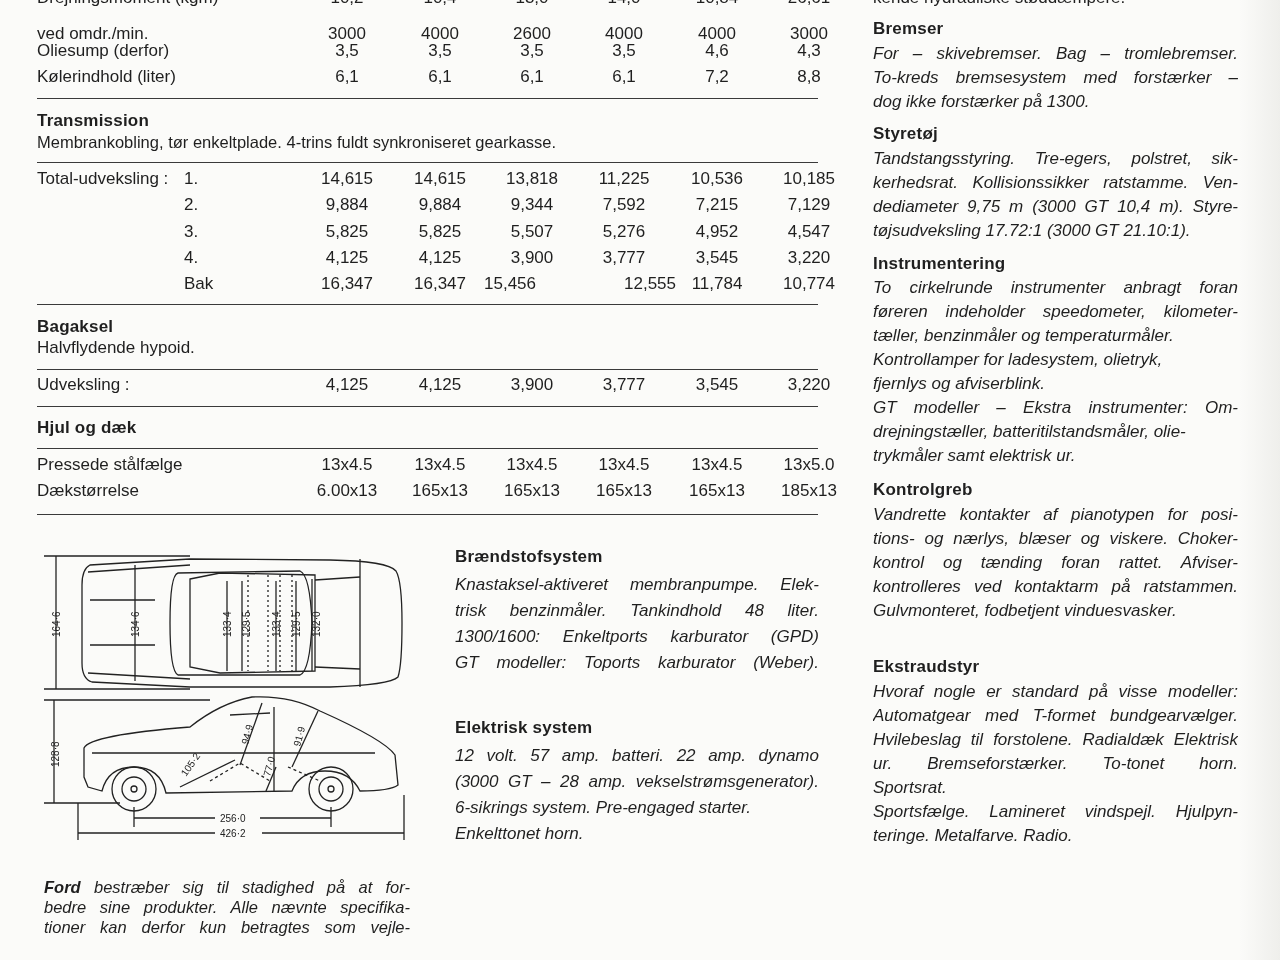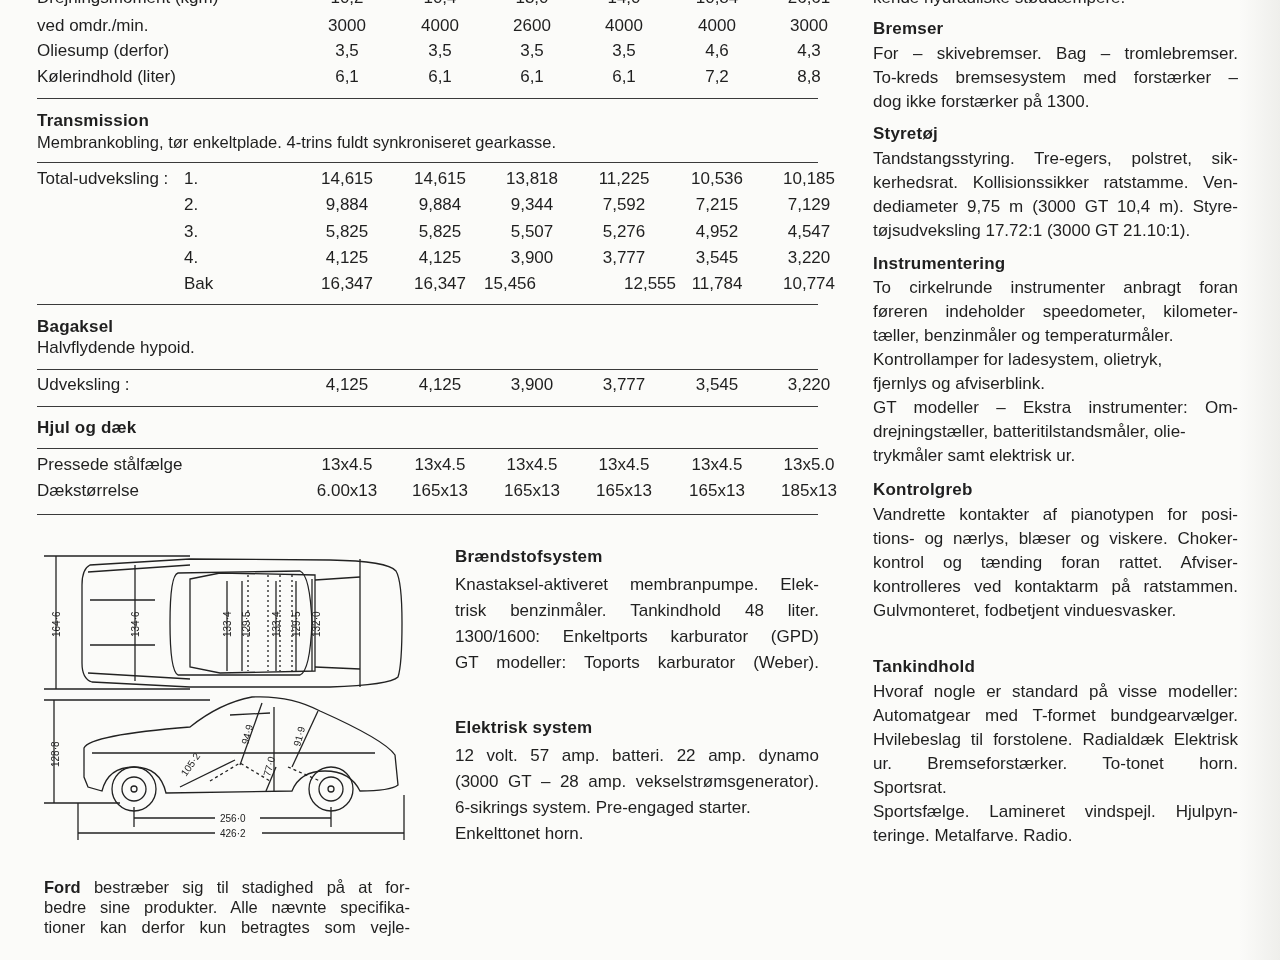--- a/index.html
+++ b/index.html
@@ -10,41 +10,41 @@
   }
   .abs { position: absolute; }
   .row { position: absolute; left: 37px; width: 780px; height: 26px; font-size: 17px; white-space: nowrap; }
   .row .lbl { position: absolute; left: 0; top: 0; }
   .row .sub { position: absolute; left: 150px; top: 0; }
   .row .v { position: absolute; top: 0; width: 90px; text-align: center; }
   .rule { position: absolute; left: 37px; width: 781px; height: 0; border-top: 1.6px solid #3a3a3a; }
   .h { position: absolute; font-weight: bold; font-size: 17px; letter-spacing: 0.2px; }
   .p { position: absolute; font-size: 17px; line-height: 24px; white-space: nowrap; }
   .col-r { left: 873px; width: 365px; }
-  .line { display: block; height: 24px; overflow: hidden; }
+  .line { display: block; height: 24px; overflow: hidden; font-style: italic; }
   .line.j { text-align: justify; text-align-last: justify; }
   .edge { position: absolute; right: 0; top: 0; width: 40px; height: 960px;
           background: linear-gradient(to right, rgba(255,255,255,0), rgba(230,230,226,0.6)); }
   .diagram text { font-family: "Liberation Sans", sans-serif; fill: #222; }
 </style>
 </head>
 <body>
 
 <div>
 
   <div class="row" style="top:-12px">
     <span class="lbl">Drejningsmoment (kgm)</span>
     <span class="v" style="left:265px">10,2</span>
     <span class="v" style="left:358px">10,4</span>
     <span class="v" style="left:450px">13,0</span>
     <span class="v" style="left:542px">14,0</span>
     <span class="v" style="left:635px">10,84</span>
     <span class="v" style="left:727px">26,61</span>
   </div>
-  <div class="row" style="top:16px">
+  <div class="row" style="top:24px">
     <span class="lbl">ved omdr./min.</span>
     <span class="v" style="left:265px">3000</span>
     <span class="v" style="left:358px">4000</span>
     <span class="v" style="left:450px">2600</span>
     <span class="v" style="left:542px">4000</span>
     <span class="v" style="left:635px">4000</span>
     <span class="v" style="left:727px">3000</span>
   </div>
   <div class="row" style="top:41px">
     <span class="lbl">Oliesump (derfor)</span>
@@ -286,21 +286,21 @@
 
 <div class="h col-r" style="top:480px">Kontrolgreb</div>
 <div class="p col-r" style="top:503px">
   <span class="line j">Vandrette kontakter af pianotypen for posi-</span>
   <span class="line j">tions- og nærlys, blæser og viskere. Choker-</span>
   <span class="line j">kontrol og tænding foran rattet. Afviser-</span>
   <span class="line j">kontrolleres ved kontaktarm på ratstammen.</span>
   <span class="line">Gulvmonteret, fodbetjent vinduesvasker.</span>
 </div>
 
-<div class="h col-r" style="top:657px">Tankindhold</div>
+<div class="h col-r" style="top:657px">Ekstraudstyr</div>
 <div class="p col-r" style="top:680px">
   <span class="line j">Hvoraf nogle er standard på visse modeller:</span>
   <span class="line j">Automatgear med T-formet bundgearvælger.</span>
   <span class="line j">Hvilebeslag til forstolene. Radialdæk Elektrisk</span>
   <span class="line j">ur. Bremseforstærker. To-tonet horn.</span>
   <span class="line">Sportsrat.</span>
   <span class="line j">Sportsfælge. Lamineret vindspejl. Hjulpyn-</span>
   <span class="line">teringe. Metalfarve. Radio.</span>
 </div>
 

